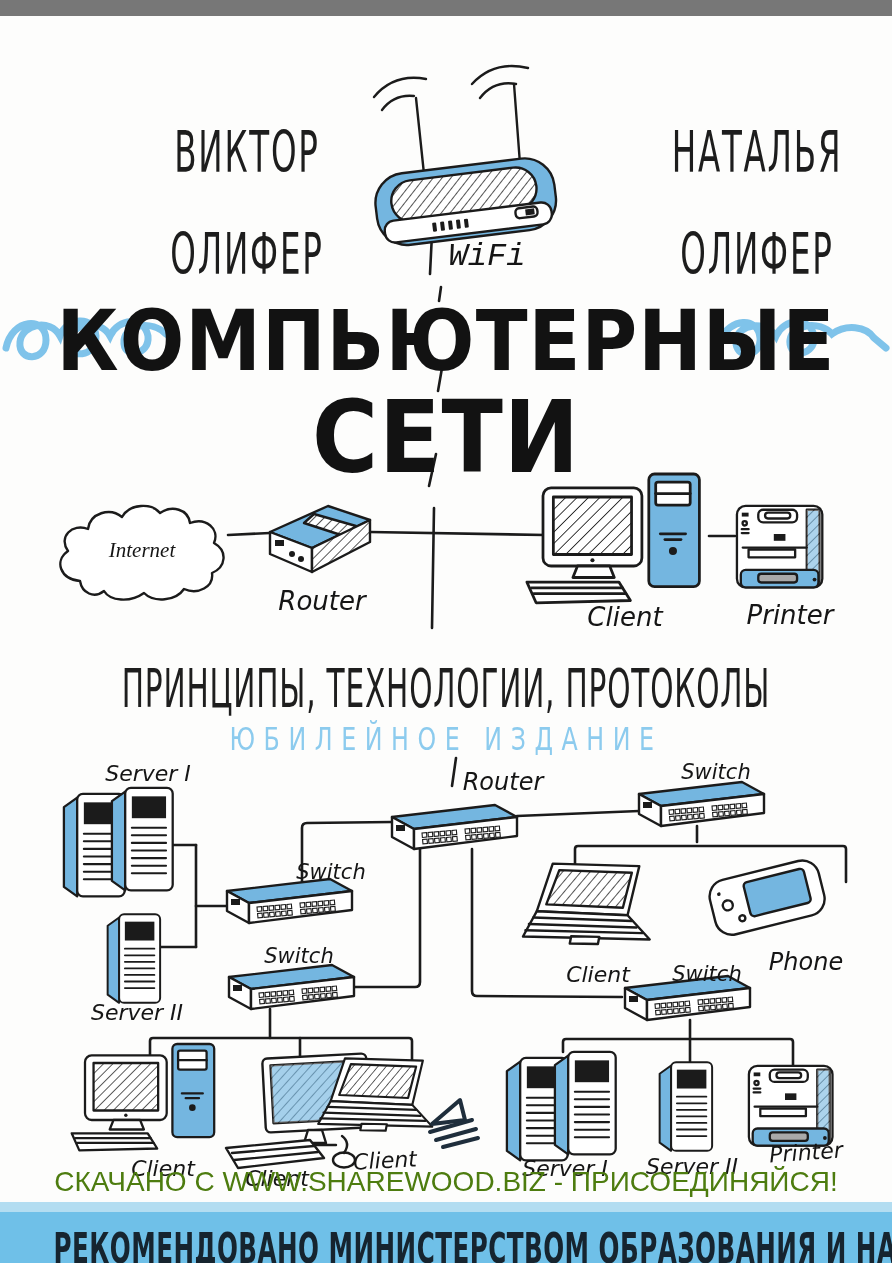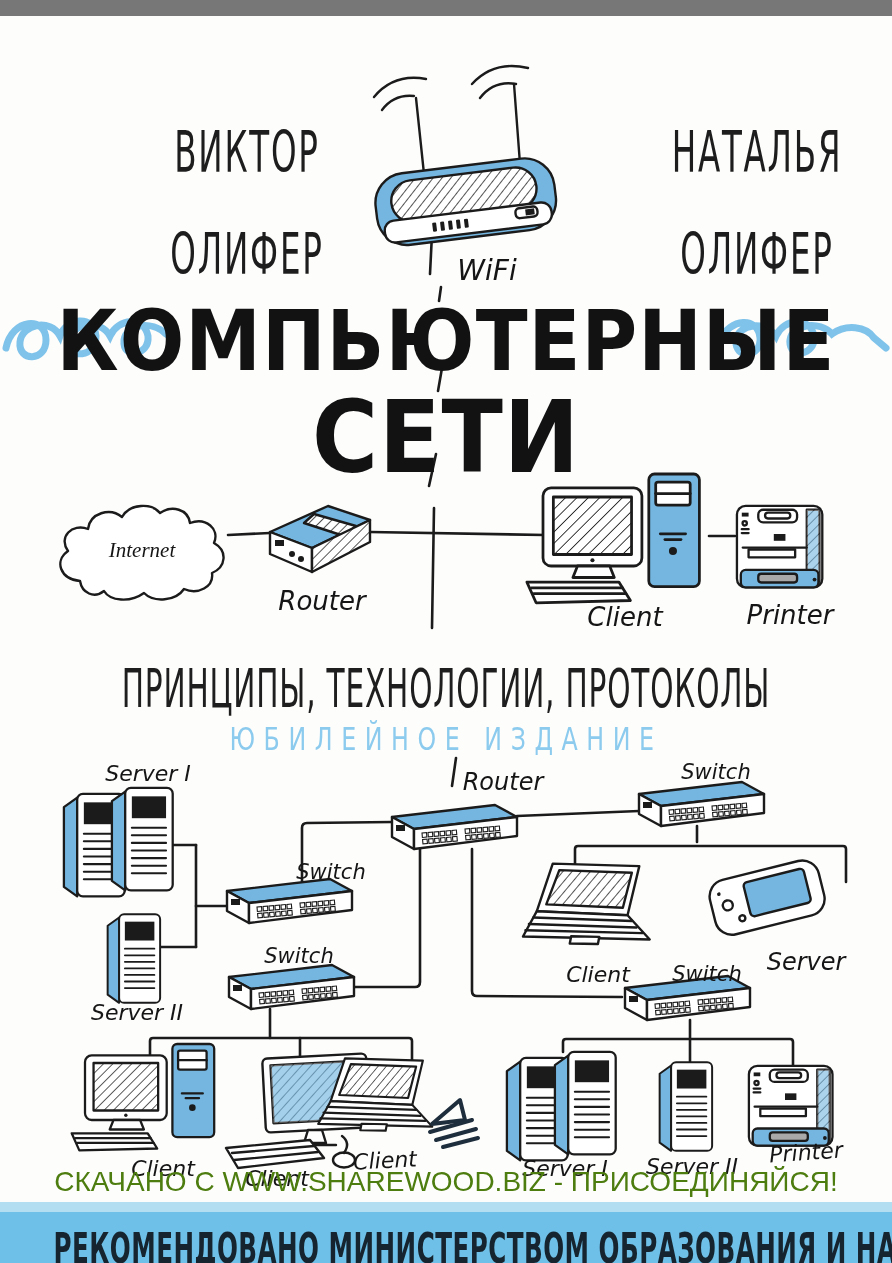--- a/index.html
+++ b/index.html
@@ -348,34 +348,34 @@
     <div>НАТАЛЬЯ</div>
     <div>ОЛИФЕР</div>
   </div>
 
   <div id="title1" class="title">КОМПЬЮТЕРНЫЕ</div>
   <div id="title2" class="title">СЕТИ</div>
 
   <div id="subtitle">ПРИНЦИПЫ, ТЕХНОЛОГИИ, ПРОТОКОЛЫ</div>
   <div id="edition">ЮБИЛЕЙНОЕ ИЗДАНИЕ</div>
 
-  <div class="hand" style="left:487px; top:238px; font-size:28px;">WiFi</div>
+  <div class="hand" style="left:487px; top:222px; font-size:32px;font-family:Liberation Mono, monospace;">WiFi</div>
   <div class="hand" style="left:142px; top:522px; font-size:21px;font-family:Liberation Serif, serif;">Internet</div>
   <div class="hand" style="left:322px; top:570px; font-size:26px;">Router</div>
   <div class="hand" style="left:625px; top:586px; font-size:26px;">Client</div>
   <div class="hand" style="left:790px; top:584px; font-size:26px;">Printer</div>
 
   <div class="hand" style="left:503px; top:752px; font-size:24px;">Router</div>
   <div class="hand" style="left:716px; top:744px; font-size:21px;">Switch</div>
   <div class="hand" style="left:148px; top:745px; font-size:22px;">Server I</div>
   <div class="hand" style="left:331px; top:844px; font-size:21px;">Switch</div>
   <div class="hand" style="left:137px; top:984px; font-size:22px;">Server II</div>
   <div class="hand" style="left:299px; top:928px; font-size:21px;">Switch</div>
   <div class="hand" style="left:598px; top:946px; font-size:22px;">Client</div>
-  <div class="hand" style="left:806px; top:932px; font-size:24px;">Server</div>
+  <div class="hand" style="left:806px; top:932px; font-size:24px;">Phone</div>
   <div class="hand" style="left:707px; top:946px; font-size:21px;">Switch</div>
 
   <div class="hand" style="left:163px; top:1140px; font-size:22px;">Client</div>
   <div class="hand" style="left:277px; top:1150px; font-size:22px;">Client</div>
   <div class="hand" style="left:385px; top:1132px; font-size:22px; transform:translateX(-50%) rotate(-3deg);">Client</div>
   <div class="hand" style="left:565px; top:1140px; font-size:22px;">Server I</div>
   <div class="hand" style="left:692px; top:1138px; font-size:22px;">Server II</div>
   <div class="hand" style="left:806px; top:1124px; font-size:22px; transform:translateX(-50%) rotate(-4deg);">Printer</div>
 
   <div id="watermark">СКАЧАНО С WWW.SHAREWOOD.BIZ - ПРИСОЕДИНЯЙСЯ!</div>

